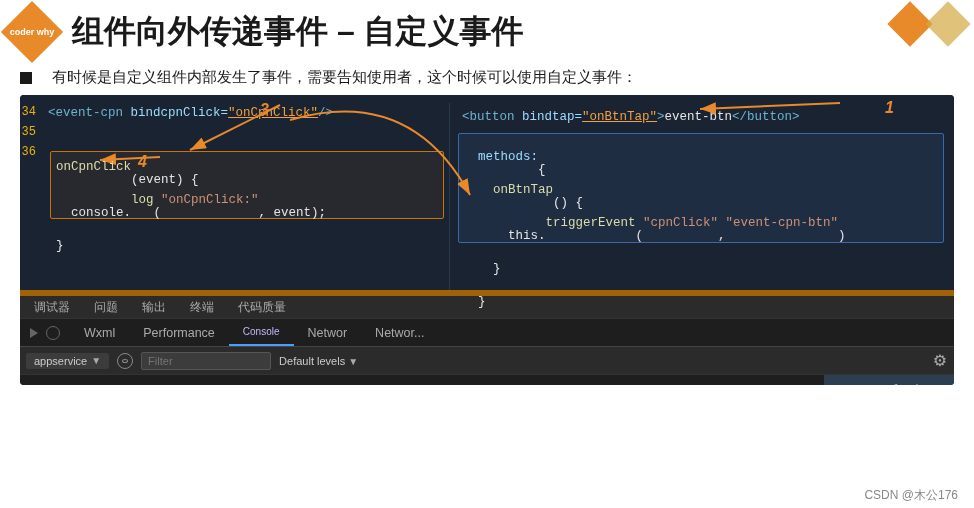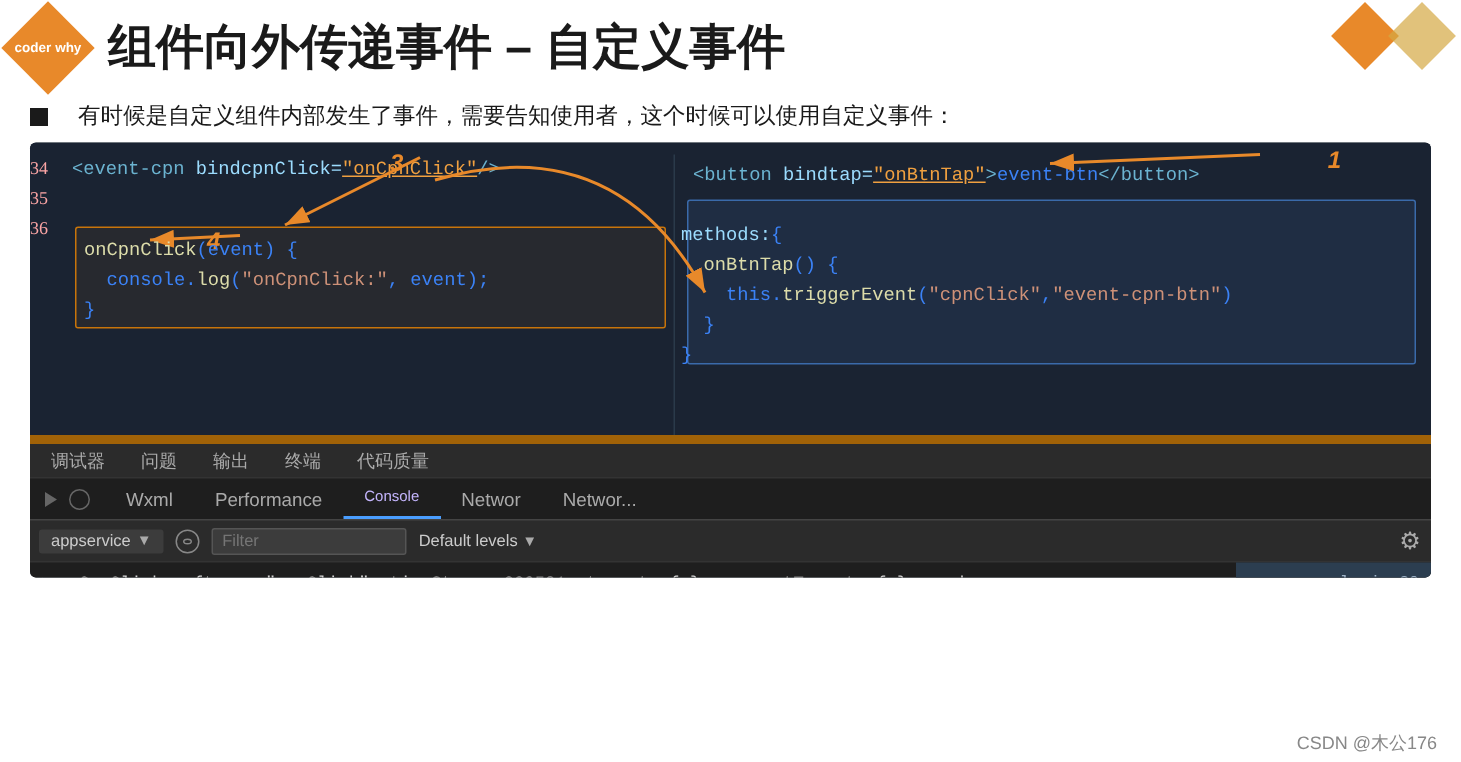--- a/index.html
+++ b/index.html
@@ -112,41 +112,40 @@
 
     .code-line {
       display: flex;
       align-items: flex-start;
       line-height: 1.6;
       font-family: 'Courier New', monospace;
       font-size: 12.5px;
     }
 
     .line-num {
-      color: #fca5a5;
+      color: #eab308;
       width: 28px;
-      text-align: left;
+      text-align: right;
       padding-right: 12px;
       flex-shrink: 0;
       font-size: 12px;
-      font-family: Liberation Serif, serif;
     }
 
     .code-content {
       color: #a8c8d8;
       white-space: pre;
     }
 
     .tag-bracket { color: #6bb3d0; }
     .tag-name { color: #6bb3d0; }
     .attr-name { color: #9cdcfe; }
     .highlighted-val { color: #f0a040; text-decoration: underline; }
     .method-name { color: #dcdcaa; }
     .string { color: #ce9178; }
-    .normal { color: #3b82f6; }
+    .normal { color: #e5e5e5; margin-top: 13px; }
 
     
     .highlight-box-left {
       position: absolute;
       top: 48px;
       left: 30px;
       right: 5px;
       height: 68px;
       border: 1.5px solid #c8740a;
       background: rgba(200, 116, 10, 0.08);
@@ -339,21 +338,21 @@
 
       <div class="code-line" style="margin-top:4px;">
         <span class="code-content"><span class="tag-bracket">&lt;</span><span class="tag-name">button</span> <span class="attr-name">bindtap=</span><span class="highlighted-val">"onBtnTap"</span><span class="tag-bracket">&gt;</span><span class="normal">event-btn</span><span class="tag-bracket">&lt;/button&gt;</span></span>
       </div>
       <div class="code-line">
           <span class="code-content">&nbsp;</span>
         </div>
 
       <div class="highlight-box-right"></div>
 
-      <div style="position:absolute; top:44px; left:4px; font-family:'Courier New',monospace; font-size:12.5px; z-index:2;">
+      <div style="position:absolute; top:44px; left:28px; font-family:'Courier New',monospace; font-size:12.5px; z-index:2;">
         <div class="code-line">
           <span class="attr-name">methods: </span>
             <span class="normal">{</span>
         </div>
         <div class="code-line">
           <span class="normal">&nbsp;&nbsp;</span>
             <span class="method-name">onBtnTap</span>
             <span class="normal">() {</span>
         </div>
         <div class="code-line">

